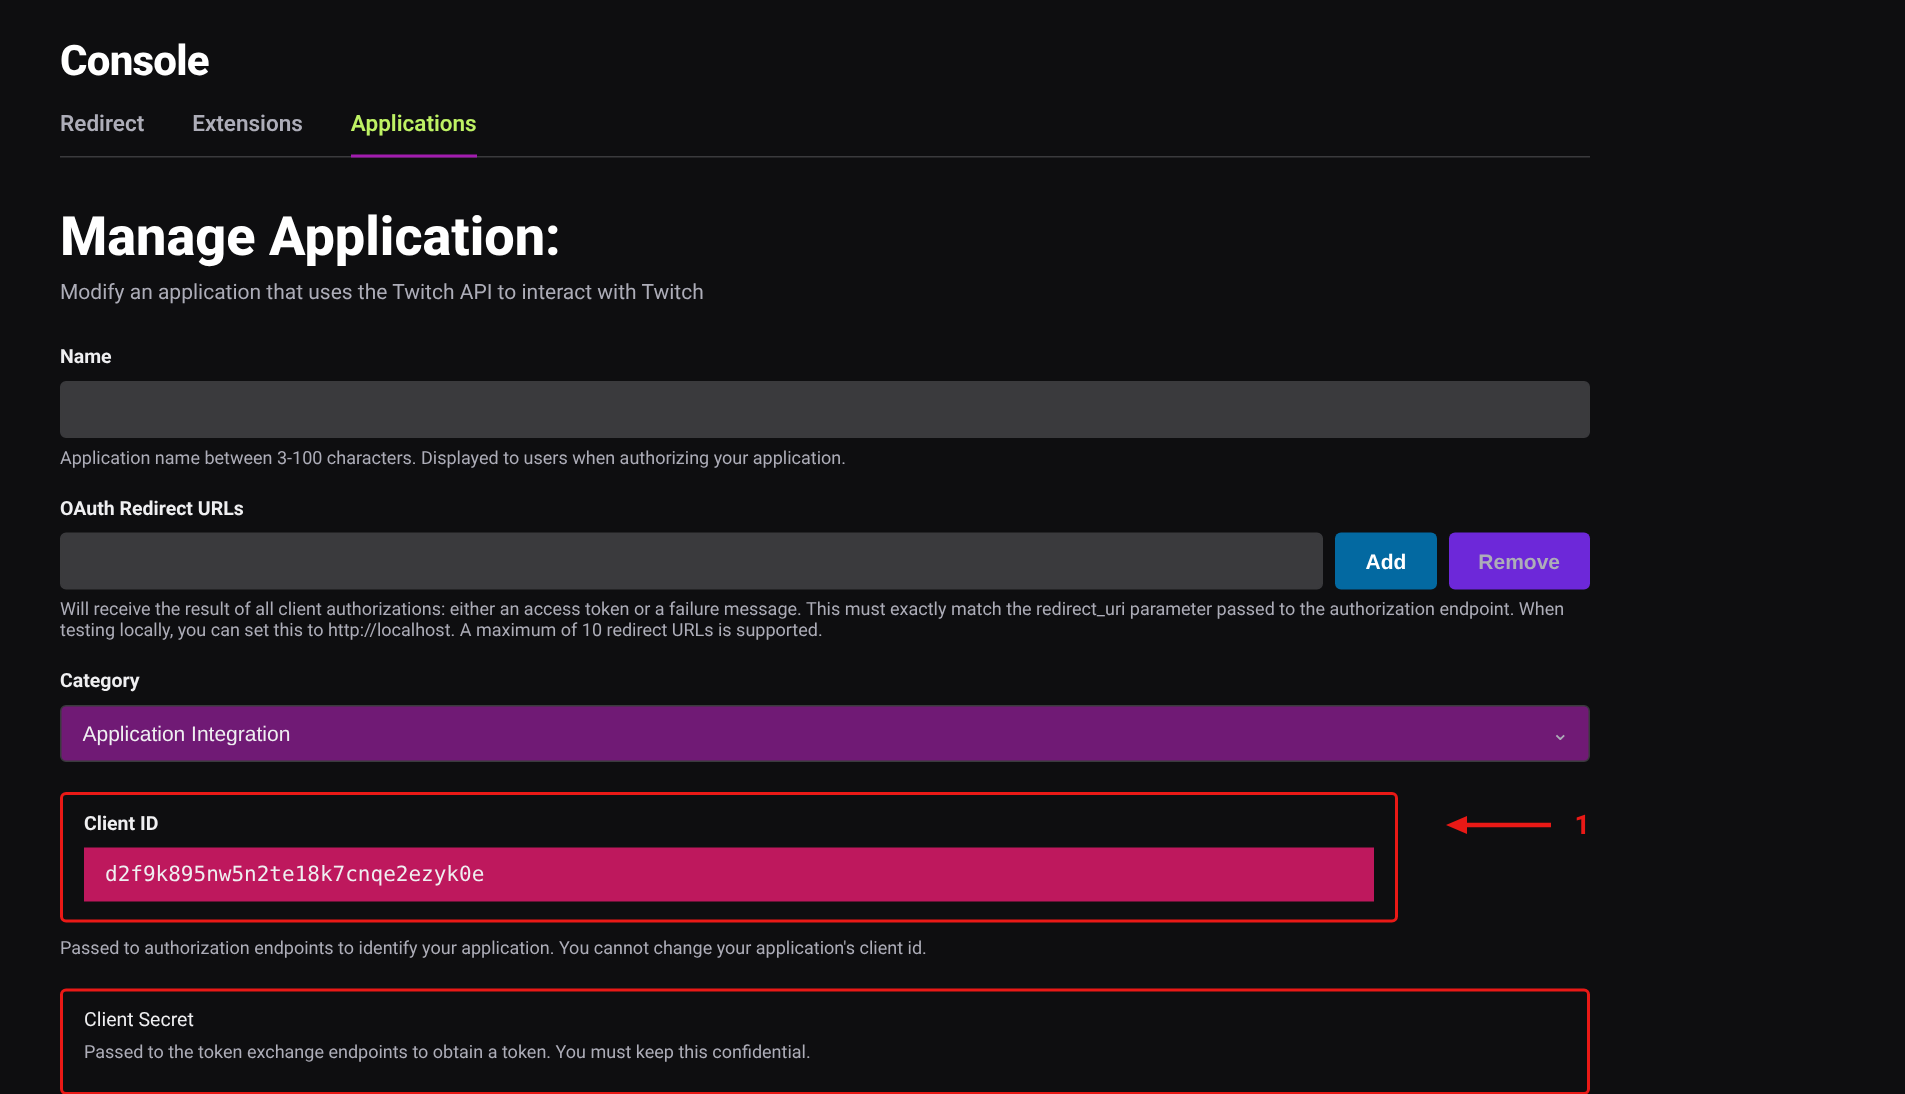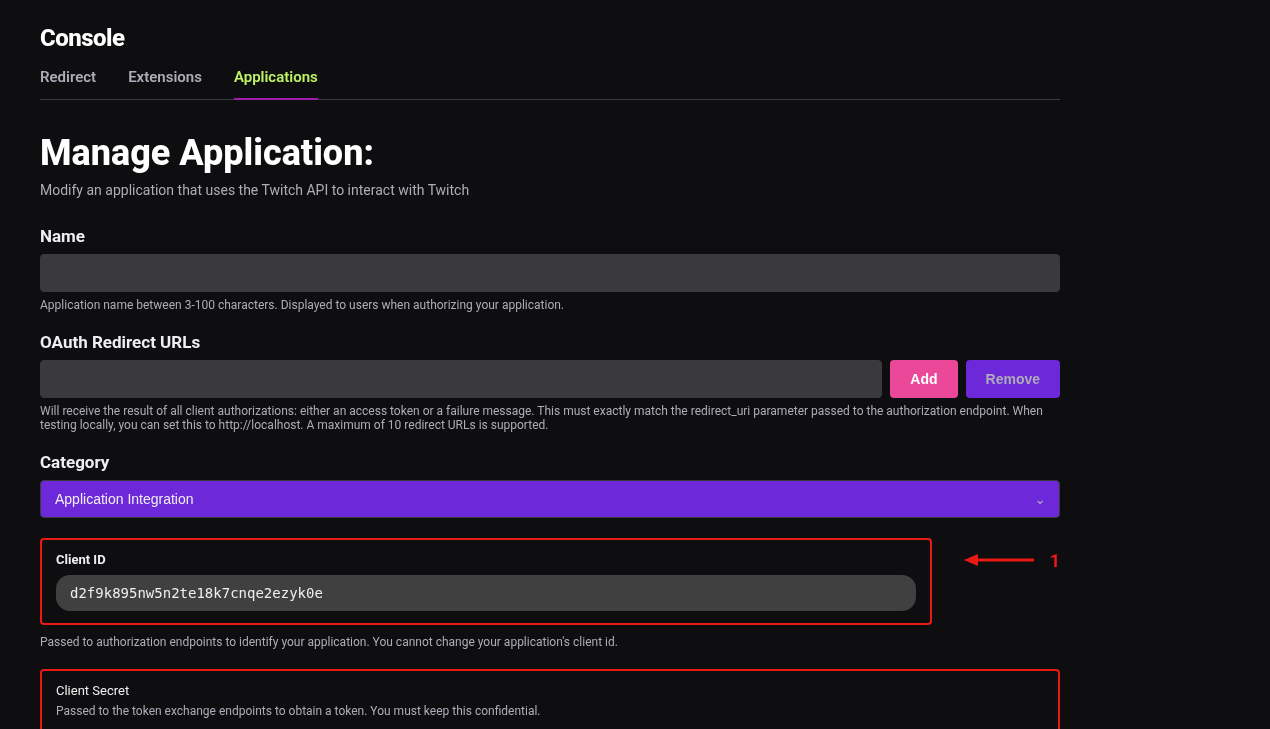--- a/index.html
+++ b/index.html
@@ -17,21 +17,21 @@
       width: 1270px;
       overflow-x: hidden;
     }
 
     .page-container {
       padding: 24px 40px;
       max-width: 1100px;
     }
 
     .console-title {
-      font-size: 24px;
+      font-size: 28px;
       font-weight: 800;
       color: #ffffff;
       margin-bottom: 16px;
       letter-spacing: -0.5px;
     }
 
     .nav-tabs {
       display: flex;
       gap: 32px;
       border-bottom: 1px solid #3a3a3d;
@@ -65,21 +65,21 @@
       color: #adadb8;
       font-size: 14px;
       margin-bottom: 28px;
     }
 
     .field-group {
       margin-bottom: 20px;
     }
 
     .field-label {
-      font-size: 17px;
+      font-size: 13px;
       font-weight: 700;
       color: #efeff1;
       margin-bottom: 8px;
       display: block;
     }
 
     .field-hint {
       font-size: 12px;
       color: #adadb8;
       margin-top: 6px;
@@ -107,21 +107,21 @@
       background-color: #3a3a3d;
       border: 1px solid #3a3a3d;
       border-radius: 4px;
       padding: 10px 14px;
       color: #efeff1;
       font-size: 14px;
       outline: none;
     }
 
     .btn-add {
-      background-color: #ec4899;
+      background-color: #0369a1;
       color: #ffffff;
       border: none;
       border-radius: 4px;
       padding: 10px 20px;
       font-size: 14px;
       font-weight: 600;
       cursor: pointer;
     }
 
     .btn-remove {
@@ -134,21 +134,21 @@
       font-weight: 600;
       cursor: pointer;
     }
 
     .select-wrapper {
       position: relative;
     }
 
     .category-select {
       width: 100%;
-      background-color: #6d28d9;
+      background-color: #701a75;
       border: 1px solid #3a3a3d;
       border-radius: 4px;
       padding: 10px 40px 10px 14px;
       color: #efeff1;
       font-size: 14px;
       outline: none;
       appearance: none;
       cursor: pointer;
     }
 
@@ -170,22 +170,22 @@
 
     .client-id-label {
       font-size: 13px;
       font-weight: 700;
       color: #efeff1;
       margin-bottom: 8px;
       display: block;
     }
 
     .client-id-value {
-      background-color: #404040;
-      border-radius: 14px;
+      background-color: #be185d;
+      border-radius: 0;
       padding: 10px 14px;
       font-size: 14px;
       font-family: monospace;
       color: #efeff1;
       width: 100%;
     }
 
     .client-secret-section {
       border: 2px solid #e91916;
       border-radius: 4px;

